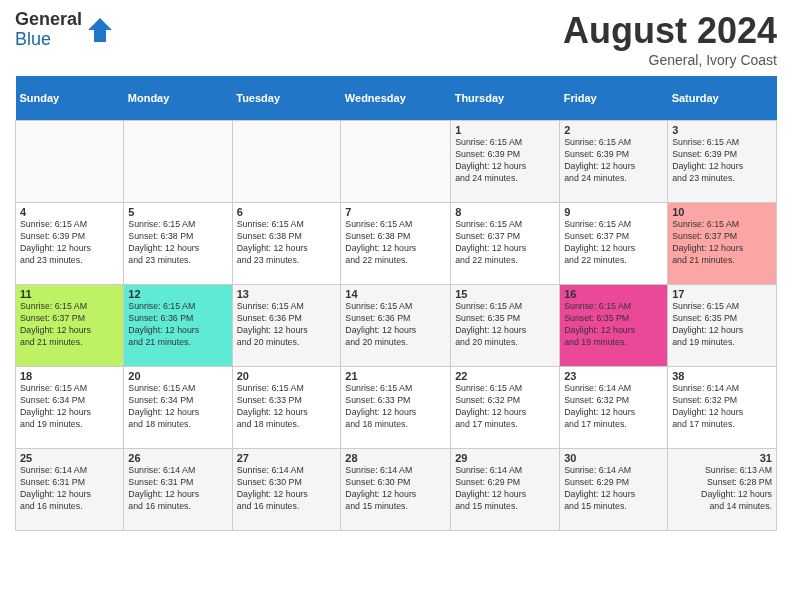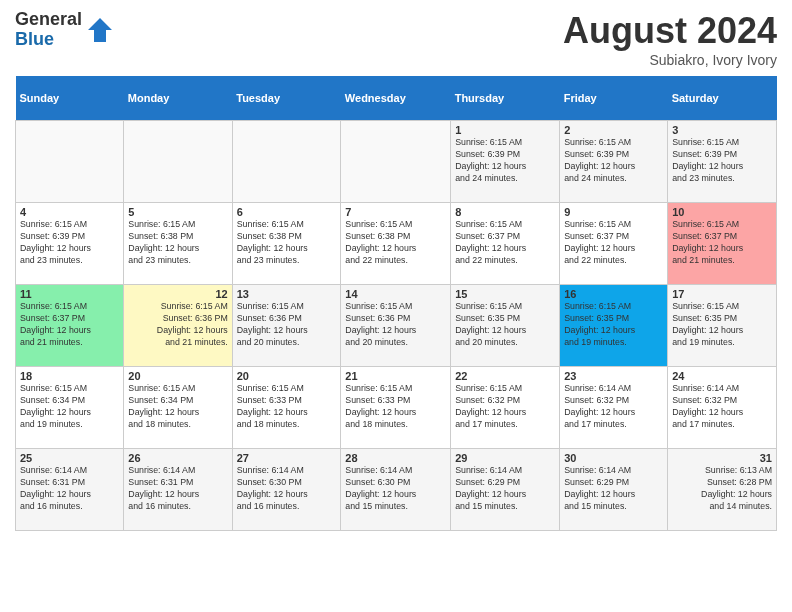--- a/index.html
+++ b/index.html
@@ -29,21 +29,21 @@
       flex-direction: column;
       line-height: 1.1;
     }
     .logo-general {
       font-size: 18px;
       font-weight: bold;
       color: #333;
     }
     .logo-blue {
       font-size: 18px;
-      font-weight: bold;
+      font-weight: normal;
       color: #1a6aaa;
     }
     .logo-icon {
       width: 28px;
       height: 28px;
       margin-left: 4px;
     }
     .title-block {
       text-align: right;
     }
@@ -108,21 +108,21 @@
       <div class="logo-text">
         <span class="logo-general">General</span>
         <span class="logo-blue">Blue</span>
       </div>
       <svg class="logo-icon" viewBox="0 0 28 28">
         <polygon points="14,2 26,14 20,14 20,26 8,26 8,14 2,14" fill="#2176c7"></polygon>
       </svg>
     </div>
     <div class="title-block">
       <div class="month-year">August 2024</div>
-      <div class="location">Subiakro, Ivory Ivory</div>
+      <div class="location">General, Ivory Coast</div>
     </div>
   </div>
 
   <table class="calendar">
     <thead>
       <tr>
         <th>Sunday</th>
         <th>Monday</th>
         <th>Tuesday</th>
         <th>Wednesday</th>
@@ -174,41 +174,41 @@
           <td style="background: rgb(255, 255, 255);">
             <span class="day-num">9</span>
             <div class="day-info">Sunrise: 6:15 AM<br>Sunset: 6:37 PM<br>Daylight: 12 hours<br>and 22 minutes.</div>
           </td>
           <td style="background: #fca5a5;">
             <span class="day-num">10</span>
             <div class="day-info">Sunrise: 6:15 AM<br>Sunset: 6:37 PM<br>Daylight: 12 hours<br>and 21 minutes.</div>
           </td>
         </tr>
         <tr>
-          <td style="background: #86efac;">
+          <td style="background: #bef264;">
             <span class="day-num">11</span>
             <div class="day-info">Sunrise: 6:15 AM<br>Sunset: 6:37 PM<br>Daylight: 12 hours<br>and 21 minutes.</div>
           </td>
-          <td style="background: #fef9c3; text-align: right;">
+          <td style="background: #5eead4;">
             <span class="day-num">12</span>
             <div class="day-info">Sunrise: 6:15 AM<br>Sunset: 6:36 PM<br>Daylight: 12 hours<br>and 21 minutes.</div>
           </td>
           <td style="background: rgb(245, 245, 245);">
             <span class="day-num">13</span>
             <div class="day-info">Sunrise: 6:15 AM<br>Sunset: 6:36 PM<br>Daylight: 12 hours<br>and 20 minutes.</div>
           </td>
           <td style="background: rgb(245, 245, 245);">
             <span class="day-num">14</span>
             <div class="day-info">Sunrise: 6:15 AM<br>Sunset: 6:36 PM<br>Daylight: 12 hours<br>and 20 minutes.</div>
           </td>
           <td style="background: rgb(245, 245, 245);">
             <span class="day-num">15</span>
             <div class="day-info">Sunrise: 6:15 AM<br>Sunset: 6:35 PM<br>Daylight: 12 hours<br>and 20 minutes.</div>
           </td>
-          <td style="background: #0ea5e9;">
+          <td style="background: #ec4899;">
             <span class="day-num">16</span>
             <div class="day-info">Sunrise: 6:15 AM<br>Sunset: 6:35 PM<br>Daylight: 12 hours<br>and 19 minutes.</div>
           </td>
           <td style="background: rgb(245, 245, 245);">
             <span class="day-num">17</span>
             <div class="day-info">Sunrise: 6:15 AM<br>Sunset: 6:35 PM<br>Daylight: 12 hours<br>and 19 minutes.</div>
           </td>
         </tr>
         <tr>
           <td style="background: rgb(255, 255, 255);">
@@ -229,21 +229,21 @@
           </td>
           <td style="background: rgb(255, 255, 255);">
             <span class="day-num">22</span>
             <div class="day-info">Sunrise: 6:15 AM<br>Sunset: 6:32 PM<br>Daylight: 12 hours<br>and 17 minutes.</div>
           </td>
           <td style="background: rgb(255, 255, 255);">
             <span class="day-num">23</span>
             <div class="day-info">Sunrise: 6:14 AM<br>Sunset: 6:32 PM<br>Daylight: 12 hours<br>and 17 minutes.</div>
           </td>
           <td style="background: rgb(255, 255, 255);">
-            <span class="day-num">24</span>
+            <span class="day-num">38</span>
             <div class="day-info">Sunrise: 6:14 AM<br>Sunset: 6:32 PM<br>Daylight: 12 hours<br>and 17 minutes.</div>
           </td>
         </tr>
         <tr>
           <td style="background: rgb(245, 245, 245);">
             <span class="day-num">25</span>
             <div class="day-info">Sunrise: 6:14 AM<br>Sunset: 6:31 PM<br>Daylight: 12 hours<br>and 16 minutes.</div>
           </td>
           <td style="background: rgb(245, 245, 245);">
             <span class="day-num">26</span>

